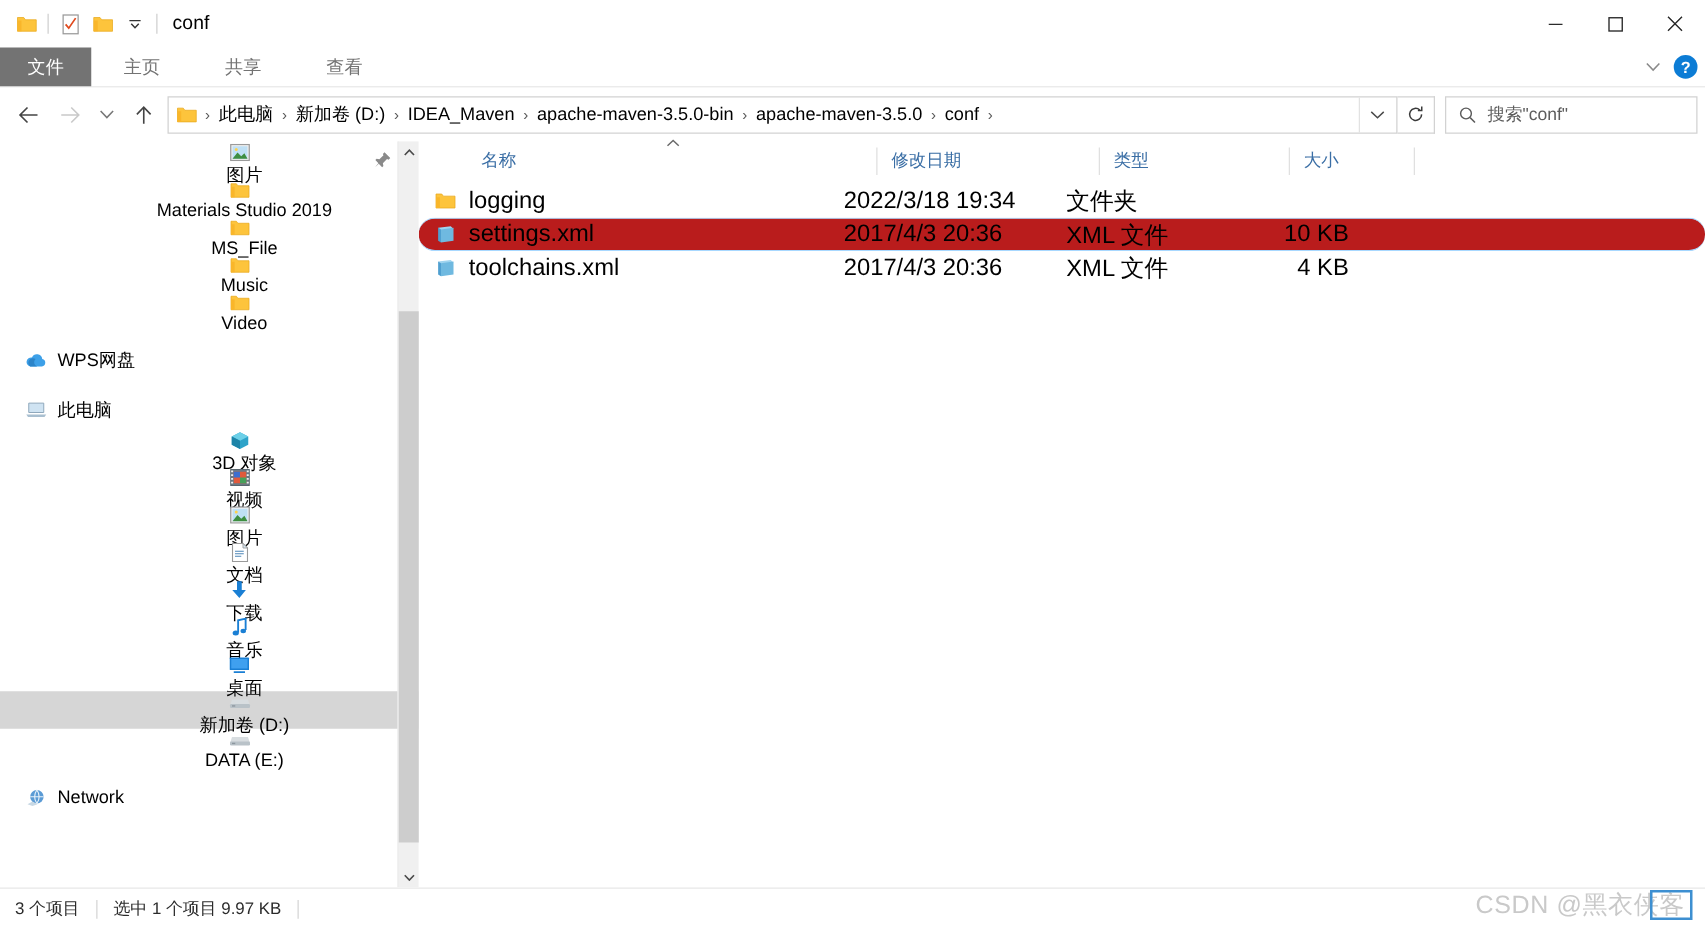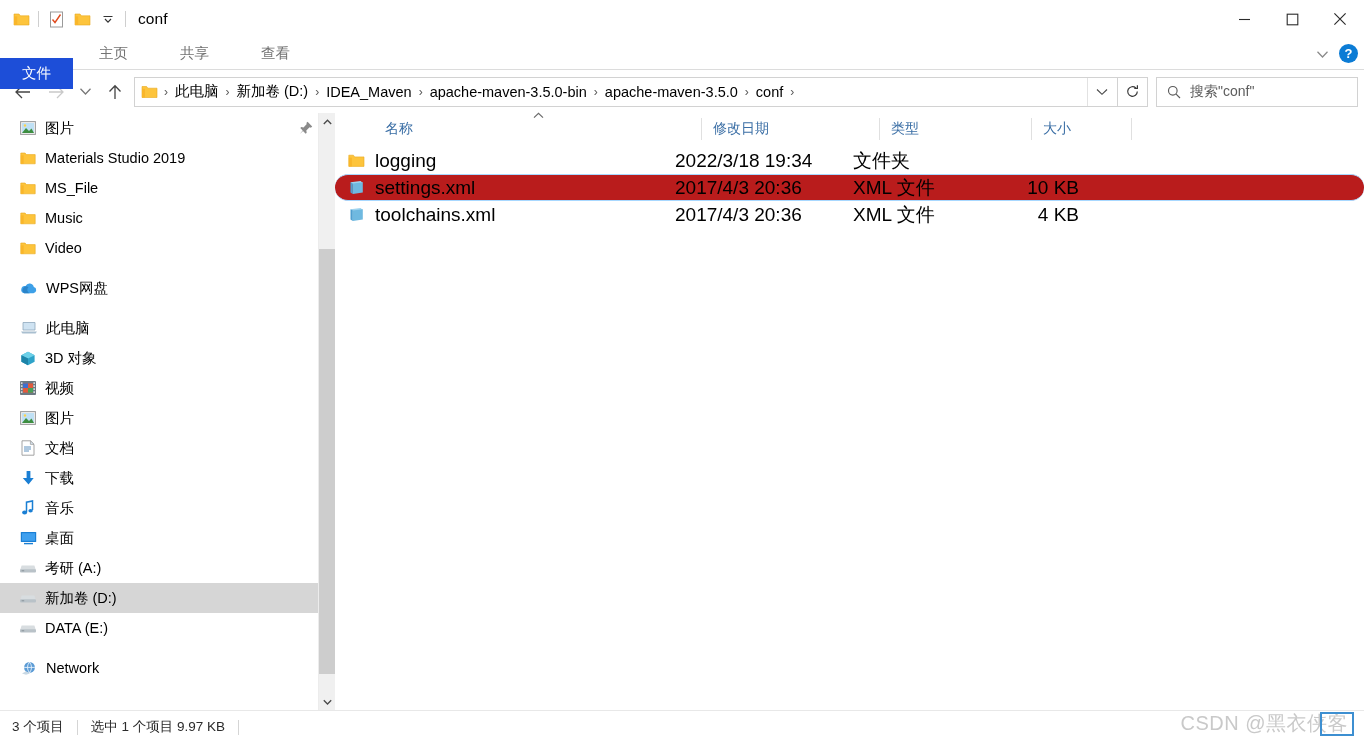--- a/index.html
+++ b/index.html
@@ -62,24 +62,23 @@
     position: relative;
   }
   .tab {
     display: flex; align-items: center; justify-content: center;
     font-size: 14.5px;
     color: #737373;
     padding: 0 26px;
     height: 31px;
   }
   .tab.file {
-    background: #1d4ed8;
+    background: #737373;
     color: #ffffff;
     padding: 8px 22px;
-    margin-top: 20px;
   }
   .ribbon-right {
     position: absolute; right: 6px; top: 0;
     height: 31px;
     display: flex; align-items: center; gap: 10px;
   }
   .help-circle {
     width: 19px; height: 19px; border-radius: 50%;
     background: #0C7CD5;
     color: #fff; font-size: 13px; font-weight: bold;
@@ -180,21 +179,21 @@
     white-space: nowrap;
   }
   .nav-item.selected { background: #d6d6d6; }
   .nav-item .ico {
     width: 18px; height: 18px;
     display: flex; align-items: center; justify-content: center;
     margin-right: 8px;
     flex: 0 0 18px;
   }
   .lvl0 { padding-left: 20px; }
-  .lvl1 { padding-left: 19px; }
+  .lvl1 { padding-left: 66px; flex-direction: column; }
   .nav-spacer { height: 10px; }
   .pin {
     position: absolute;
     right: 22px; top: 8px;
   }
 
   
   .sb-scroll {
     position: absolute;
     right: 0; top: 0; bottom: 0;
@@ -623,30 +622,20 @@
           <span class="ico">
             <svg width="17" height="14" viewBox="0 0 17 14">
               <rect x="0.8" y="1" width="15.4" height="10" rx="0.5" fill="#1a7fd4"></rect>
               <rect x="2" y="2.2" width="13" height="7.6" fill="#3fa0ef"></rect>
               <path d="M4 12.6h9" stroke="#1a7fd4" stroke-width="1.4"></path>
             </svg>
           </span>
           <span>桌面</span>
         </div>
 
-        <div class="nav-item lvl1">
-          <span class="ico">
-            <svg width="18" height="12" viewBox="0 0 18 12">
-              <path d="M2.6 3.5h12.8l1.6 5.2H1z" fill="#d8dde0"></path>
-              <rect x="1" y="7.2" width="16" height="3.2" rx="1" fill="#b9c2c8"></rect>
-              <rect x="2.6" y="8.2" width="2.6" height="1.1" fill="#8d979e"></rect>
-            </svg>
-          </span>
-          <span>考研 (A:)</span>
-        </div>
 
 
         <div class="nav-item lvl1 selected">
           <span class="ico">
             <svg width="18" height="12" viewBox="0 0 18 12">
               <path d="M2.6 3.5h12.8l1.6 5.2H1z" fill="#d8dde0"></path>
               <rect x="1" y="7.2" width="16" height="3.2" rx="1" fill="#b9c2c8"></rect>
               <rect x="2.6" y="8.2" width="2.6" height="1.1" fill="#8d979e"></rect>
             </svg>
           </span>

